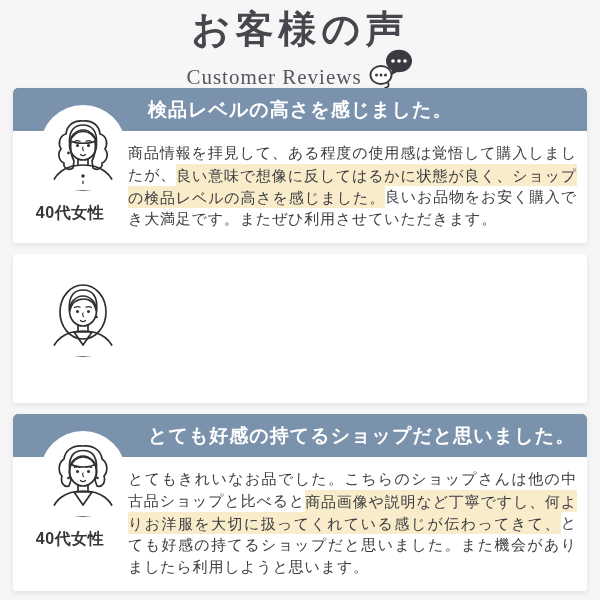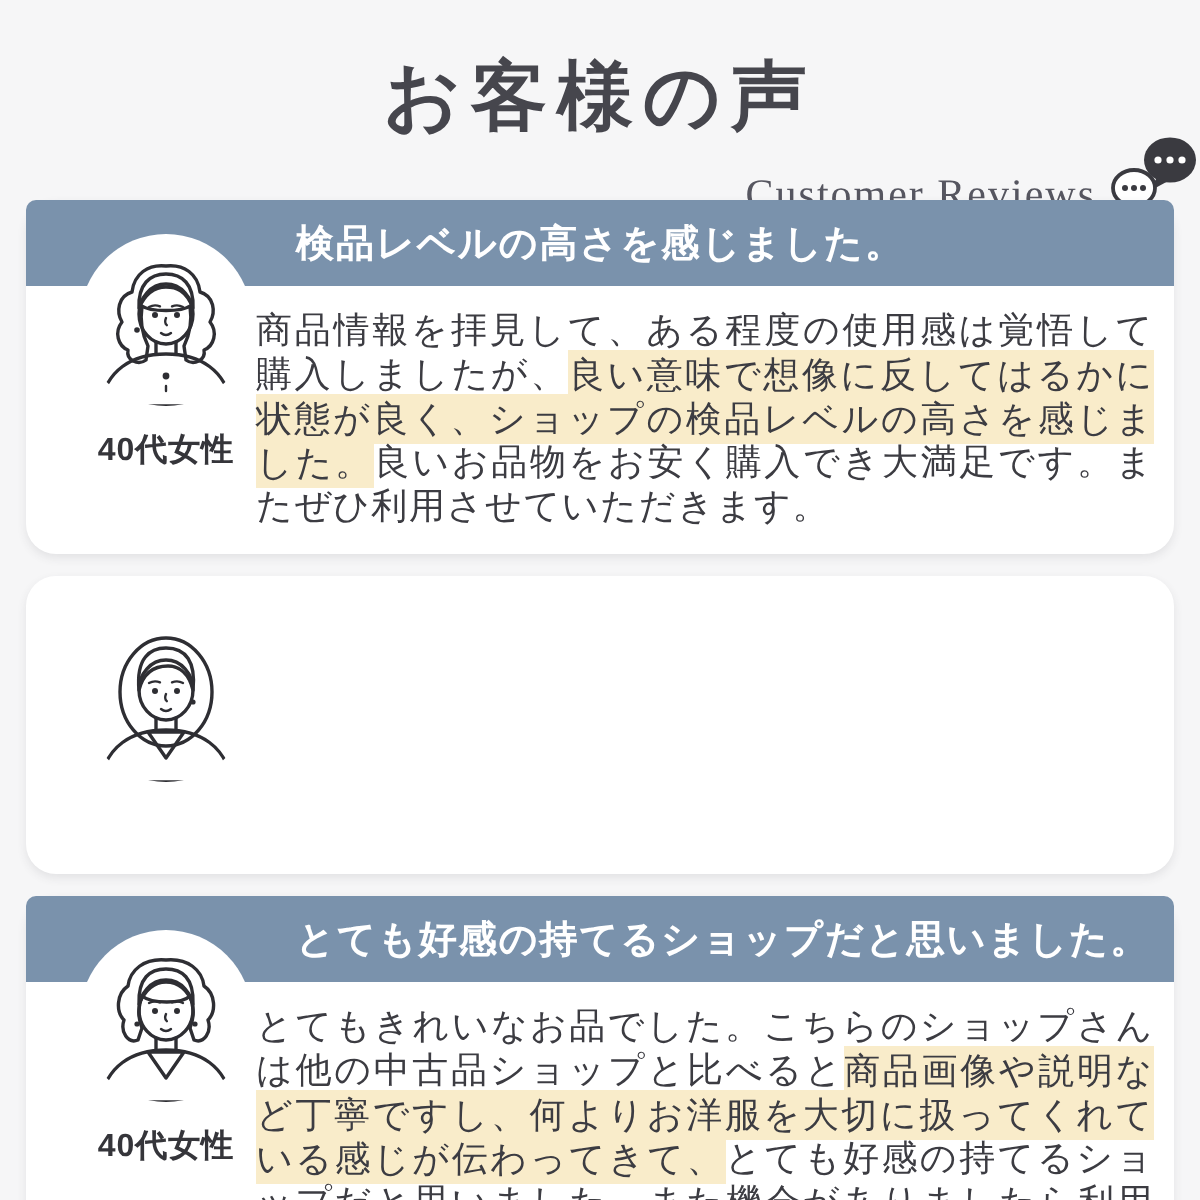--- a/index.html
+++ b/index.html
@@ -14,44 +14,44 @@
   }
   *{box-sizing:border-box;}
   html,body{margin:0;padding:0;}
   body{
     width:600px;height:600px;
     background:var(--page-bg);
     font-family:"Liberation Sans","DejaVu Sans",sans-serif;
     color:var(--body-text);
     overflow:hidden;
   }
-  .page-header{ text-align:center; padding-top:28px; height:100px; }
+  .page-header{ text-align:center; padding-top:8px; height:88px; }
   .page-title{
     margin:0;
     font-family:"Liberation Serif","DejaVu Serif",serif;
     font-size:38px; font-weight:600;
     letter-spacing:5px; color:var(--title-text);
     line-height:1.15;
   }
   .subtitle-row{
-    display:flex; align-items:flex-end; justify-content:flex-end;
+    display:flex; align-items:flex-end; justify-content:center;
     margin-top:2px; height:40px;
   }
   .page-subtitle{
     font-family:"Liberation Serif","DejaVu Serif",serif;
     font-size:21px; color:#565660; letter-spacing:1px;
     line-height:1; padding-bottom:6px;
   }
   .bubble-icon{ margin-left:6px; }
 
   .reviews-list{ padding:0 13px; }
   .review-card{
     position:relative;
     background:var(--card-bg);
-    border-radius:15px;
+    border-radius:3px;
     box-shadow:0 2px 5px rgba(60,60,70,.10);
     min-height:149px;
     margin-bottom:11px;
   }
   .card-bar{
     height:43px;
     background:var(--accent);
     border-radius:5px 5px 0 0;
     display:flex; align-items:center;
     padding-left:135px;
@@ -60,29 +60,29 @@
     margin:0; color:var(--bar-text);
     font-size:19px; font-weight:700; letter-spacing:1px;
     white-space:nowrap;
   }
   .avatar{
     position:absolute; left:27px; top:17px;
     width:86px; height:86px; border-radius:50%;
     background:#fff; overflow:hidden;
   }
   .reviewer{
-    position:absolute; left:27px; top:115px;
+    position:absolute; left:14px; top:115px;
     width:86px; text-align:center;
     font-size:16px; font-weight:700; color:#35353a;
     letter-spacing:0.5px;
   }
   .review-text{
     margin:0;
     padding:11px 10px 13px 115px;
-    font-size:18px; line-height:22px; letter-spacing:0.8px;
+    font-size:15px; line-height:22px; letter-spacing:0.8px;
     color:var(--body-text);
     text-align:justify;
   }
   .review-text .hl{
     background:var(--highlight);
     padding:2.5px 0;
   }
   svg .ln{ fill:none; stroke:var(--line); stroke-width:1.7; stroke-linecap:round; stroke-linejoin:round; }
   svg .thin{ stroke-width:1.2; }
 </style>

